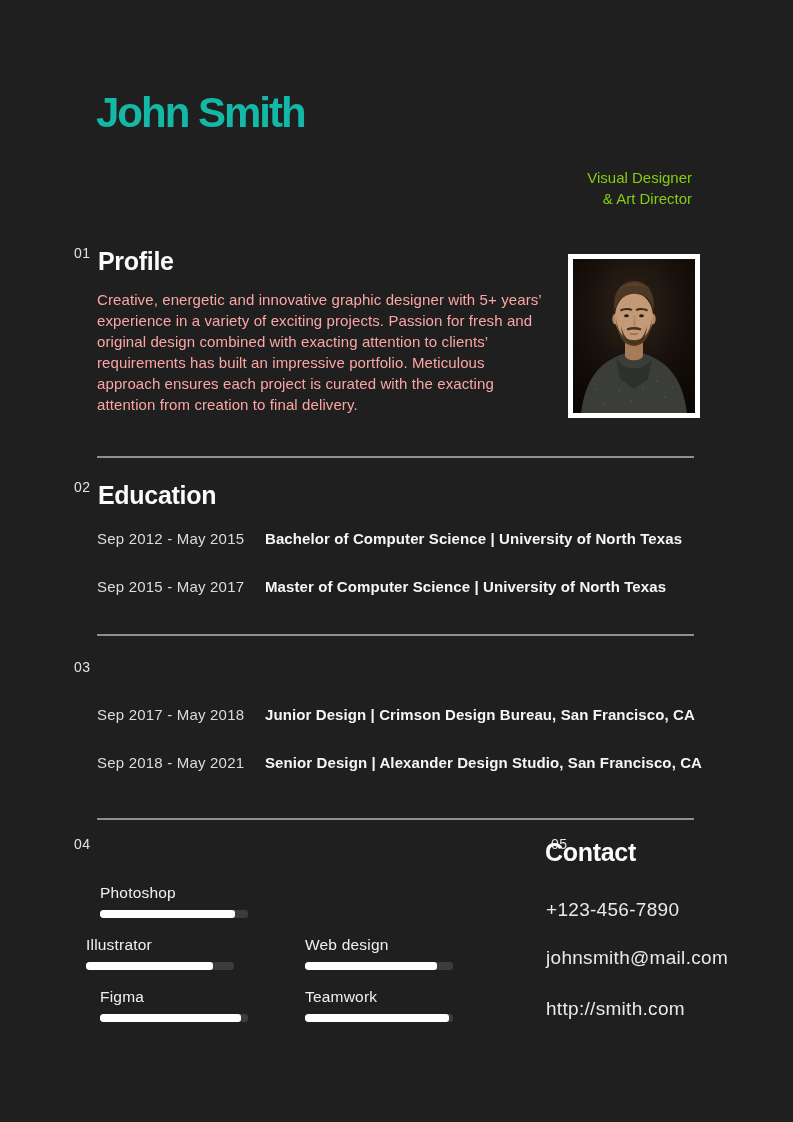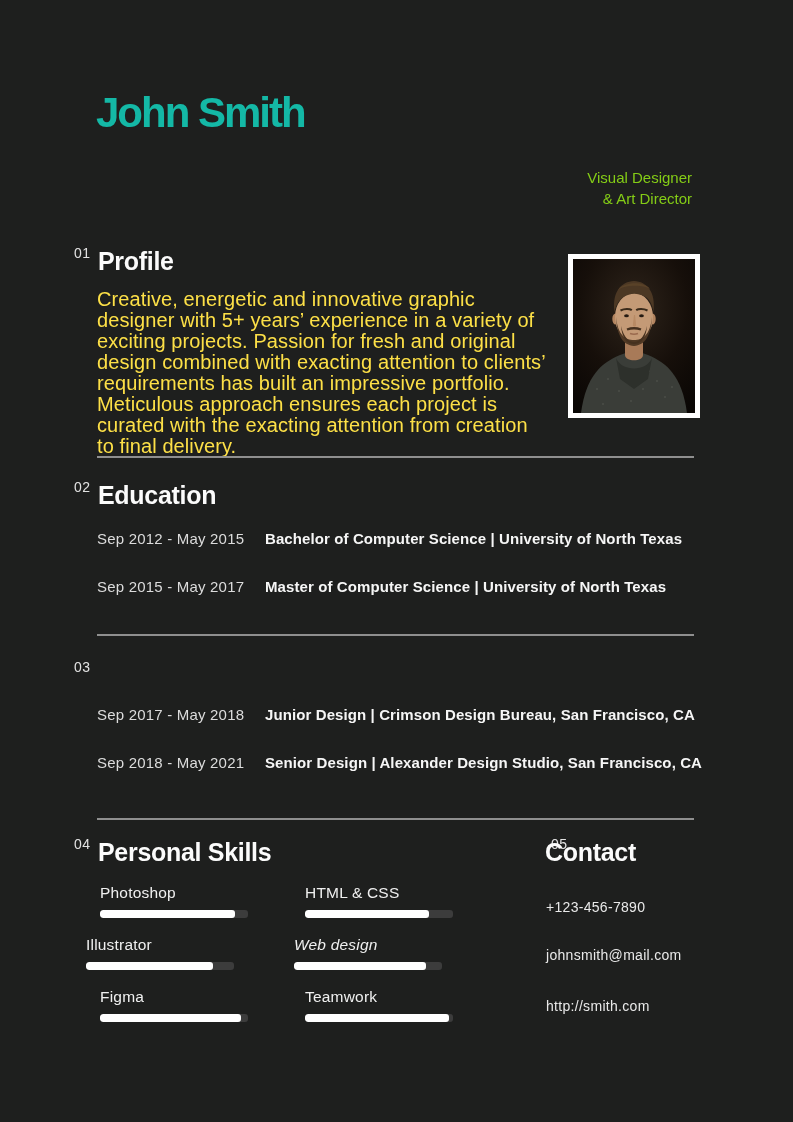--- a/index.html
+++ b/index.html
@@ -55,23 +55,23 @@
     font-weight: 700;
     color: #fbfbfb;
     letter-spacing: -0.3px;
     white-space: nowrap;
   }
 
   
   .profile-body {
     left: 97px; top: 289px;
     width: 450px;
-    font-size: 20px;
+    font-size: 15px;
     line-height: 21px;
-    color: #fde047;
+    color: #fca5a5;
     letter-spacing: 0.1px;
   }
 
   
   .photo-frame {
     left: 568px; top: 254px;
     width: 122px; height: 154px;
     border: 5px solid #ffffff;
     background: #0b0806;
   }
@@ -118,21 +118,21 @@
   }
   .skill-fill {
     height: 100%;
     background: #ffffff;
     border-radius: 3px;
   }
 
   
   .contact-item {
     left: 546px;
-    font-size: 14px;
+    font-size: 19px;
     color: #e9e9e9;
     letter-spacing: 0.3px;
     white-space: nowrap;
   }
 </style>
 </head>
 <body>
 
 <div id="page">
 
@@ -225,47 +225,40 @@
     <span class="row-detail">Junior Design | Crimson Design Bureau, San Francisco, CA</span>
   </div>
   <div class="abs row" style="top:754px;">
     <span class="row-date">Sep 2018 - May 2021</span>
     <span class="row-detail">Senior Design | Alexander Design Studio, San Francisco, CA</span>
   </div>
 
   <div class="abs divider" style="top:818px;"></div>
 
   <div class="abs sec-num" style="left:74px; top:836px;">04</div>
-  <div class="abs sec-title" style="left:98px; top:838px;">Personal Skills</div>
 
   <div class="abs skill" style="left:100px; top:884px;">
     <div class="skill-label">Photoshop</div>
     <div class="skill-track">
       <div class="skill-fill" style="width: 91%;"></div>
     </div>
   </div>
   <div class="abs skill" style="left:86px; top:936px;">
     <div class="skill-label">Illustrator</div>
     <div class="skill-track">
       <div class="skill-fill" style="width: 86%;"></div>
     </div>
   </div>
   <div class="abs skill" style="left:100px; top:988px;">
     <div class="skill-label">Figma</div>
     <div class="skill-track">
       <div class="skill-fill" style="width: 95%;"></div>
     </div>
   </div>
-  <div class="abs skill" style="left:305px; top:884px;">
-    <div class="skill-label">HTML &amp; CSS</div>
-    <div class="skill-track">
-      <div class="skill-fill" style="width: 84%;"></div>
-    </div>
-  </div>
-  <div class="abs skill" style="left:294px; top:936px;font-style:italic;">
+  <div class="abs skill" style="left:305px; top:936px;">
     <div class="skill-label">Web design</div>
     <div class="skill-track">
       <div class="skill-fill" style="width: 89%;"></div>
     </div>
   </div>
   <div class="abs skill" style="left:305px; top:988px;">
     <div class="skill-label">Teamwork</div>
     <div class="skill-track">
       <div class="skill-fill" style="width: 97%;"></div>
     </div>

